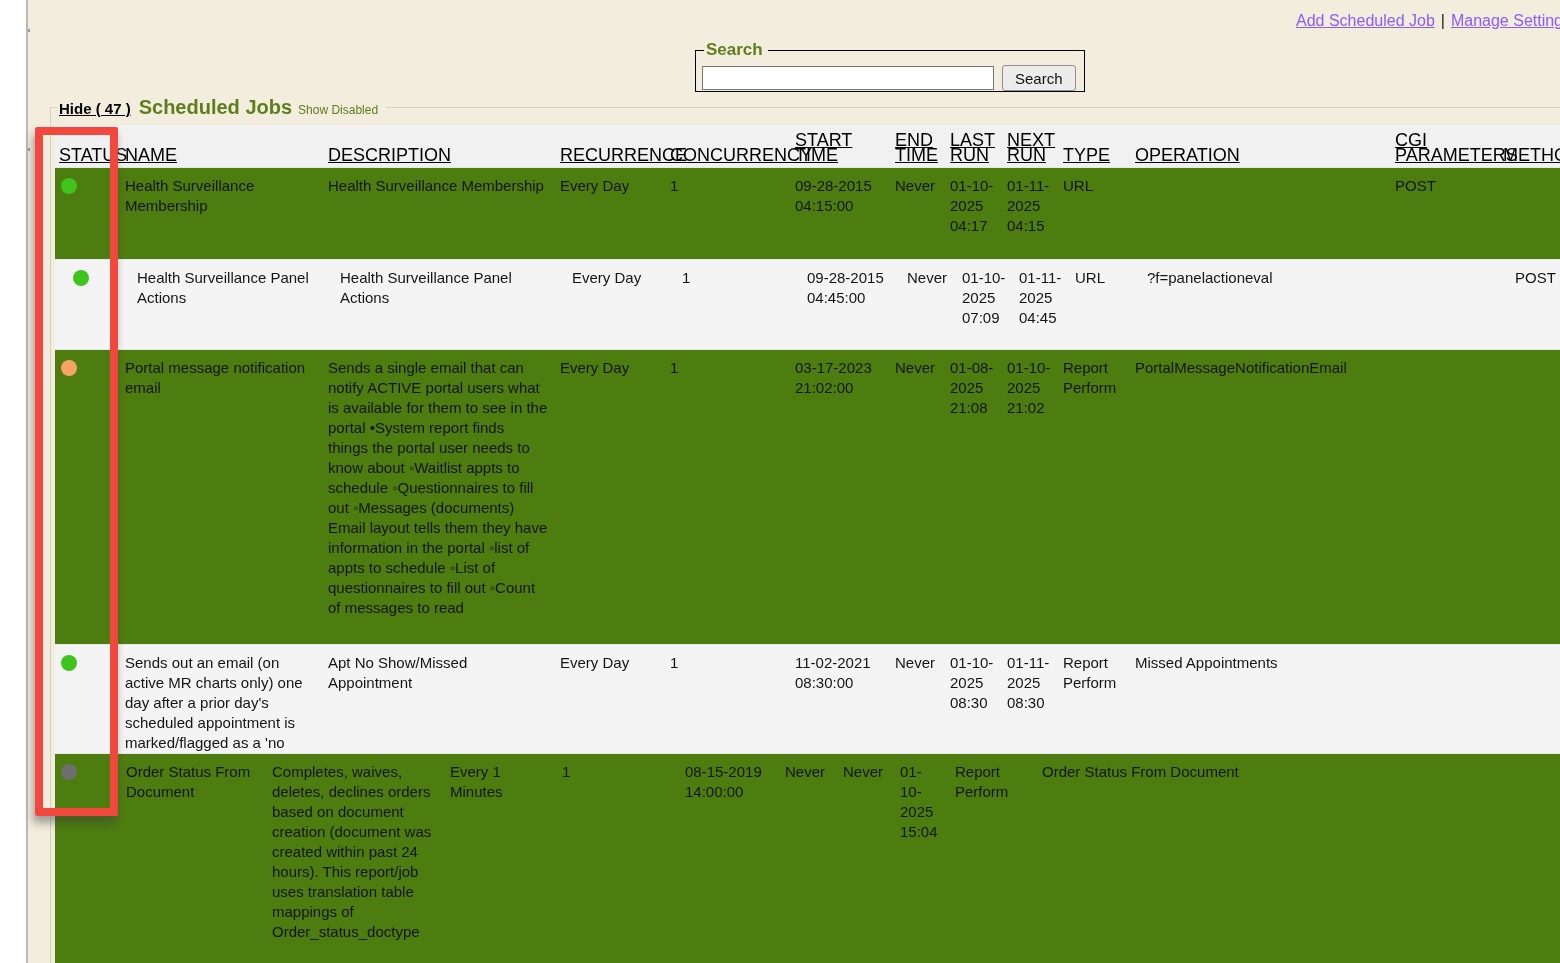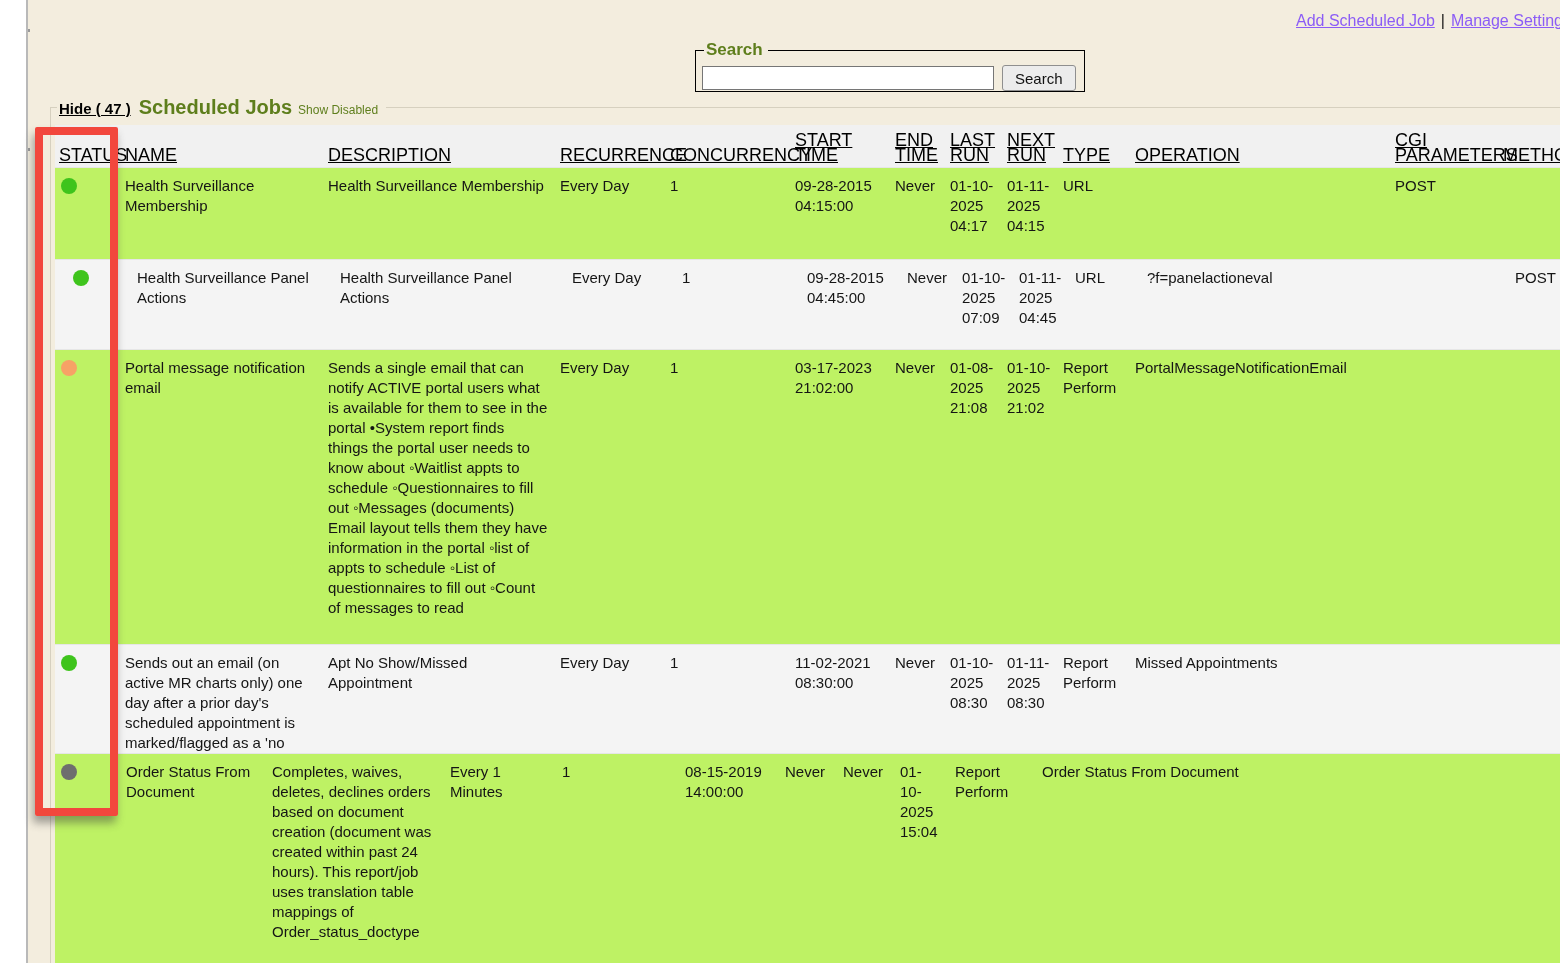--- a/index.html
+++ b/index.html
@@ -68,21 +68,21 @@
   }
   .thead {
     background:#f1f1f1; min-height:42px; align-items:end; padding-bottom:3px;
   }
   .hcell {
     display:block; font-size:18px; line-height:15px; color:#000000;
     text-decoration:underline; padding:0 10px 1px 0; cursor:pointer;
   }
   .hcell.first { padding-left:4px; }
 
-  .tbody .trow { background:#bef264; border-top:1px solid #e6e6e6; }
+  .tbody .trow { background:#4d7c0f; border-top:1px solid #e6e6e6; }
   .tbody .trow:nth-child(even) { background:#f4f4f4; }
   .trow.r1 { min-height:92px; }
   .trow.r2 { min-height:90px;padding-left:12px; }
   .trow.r3 { min-height:295px; }
   .trow.r4 { min-height:105px; }
   .trow.r5 { min-height:260px; }
 
   .cell {
     padding:8px 12px 0 0; font-size:15px; line-height:20px; color:#151515;
   }

